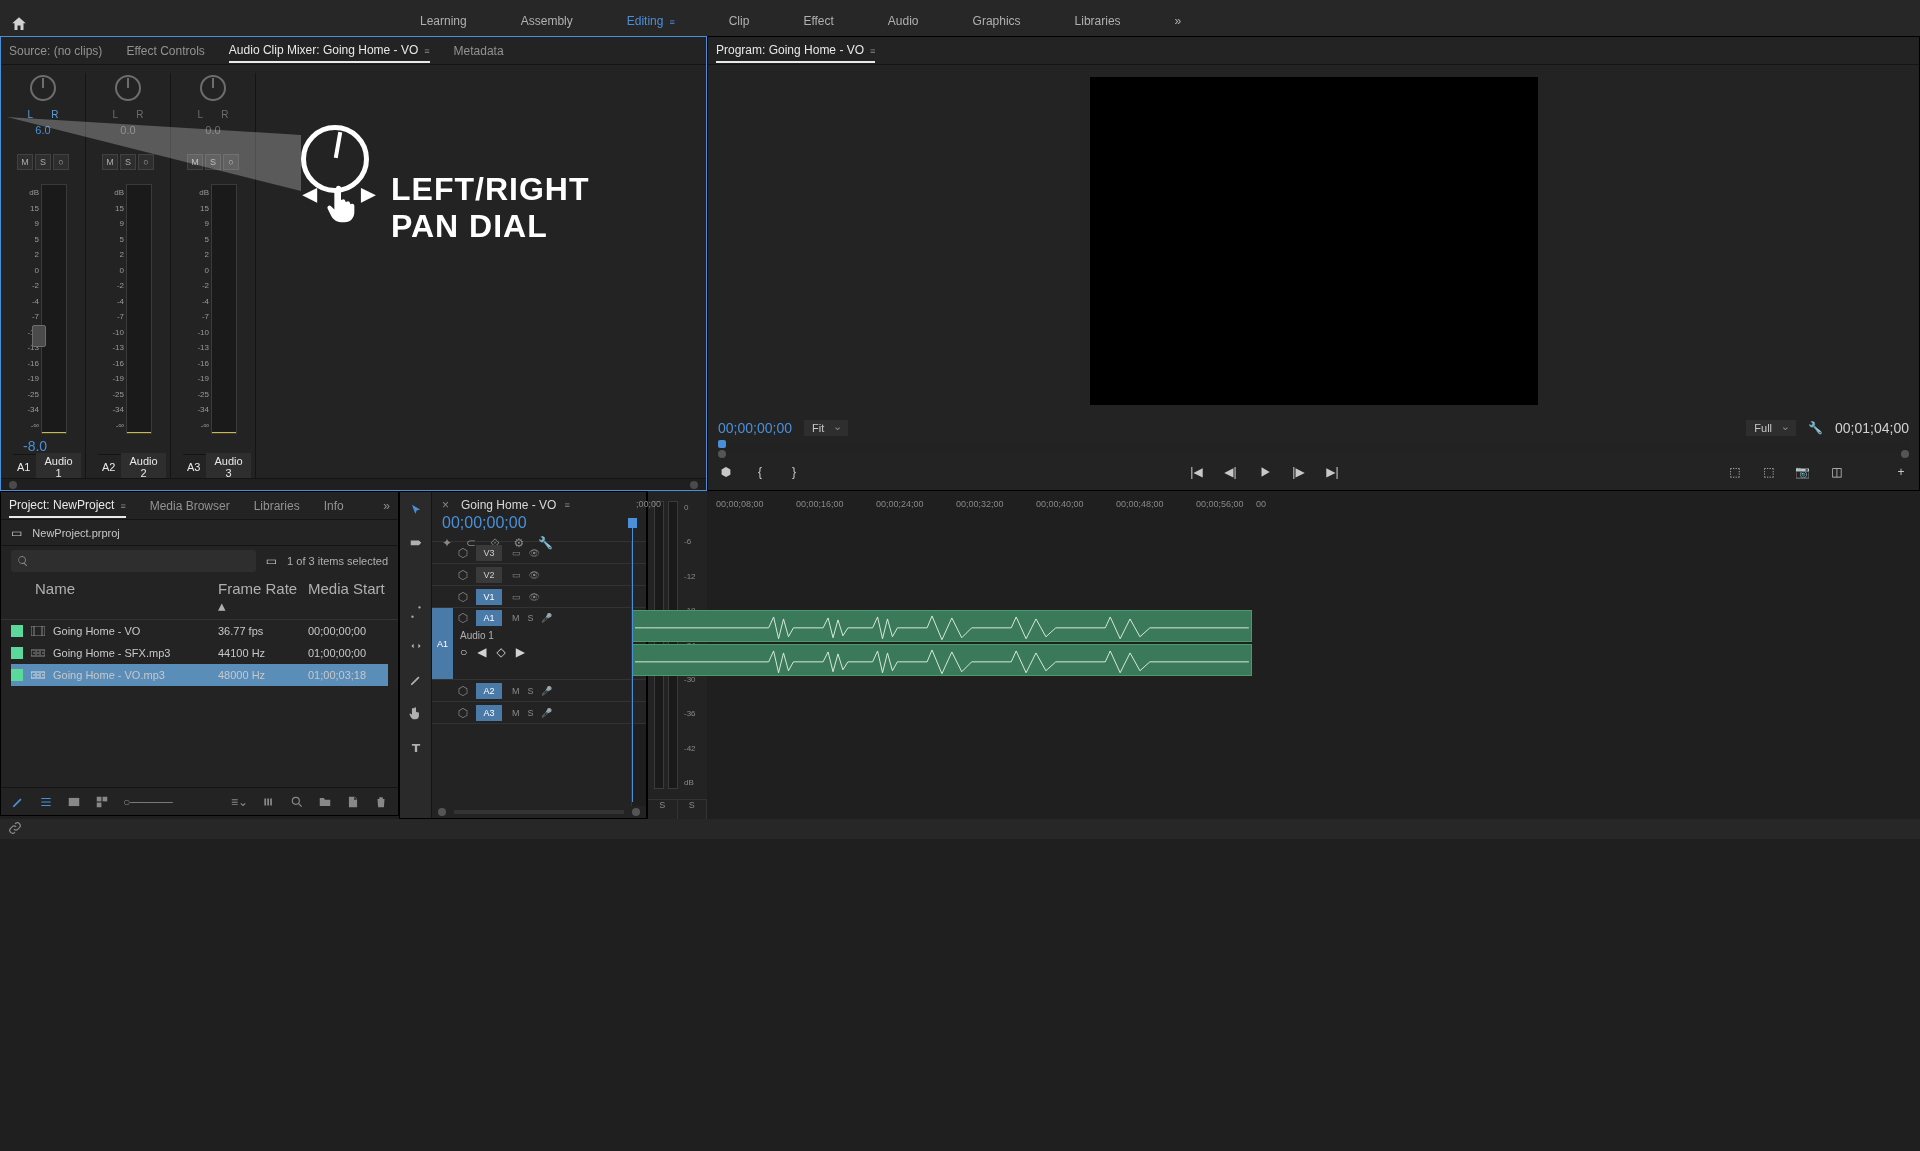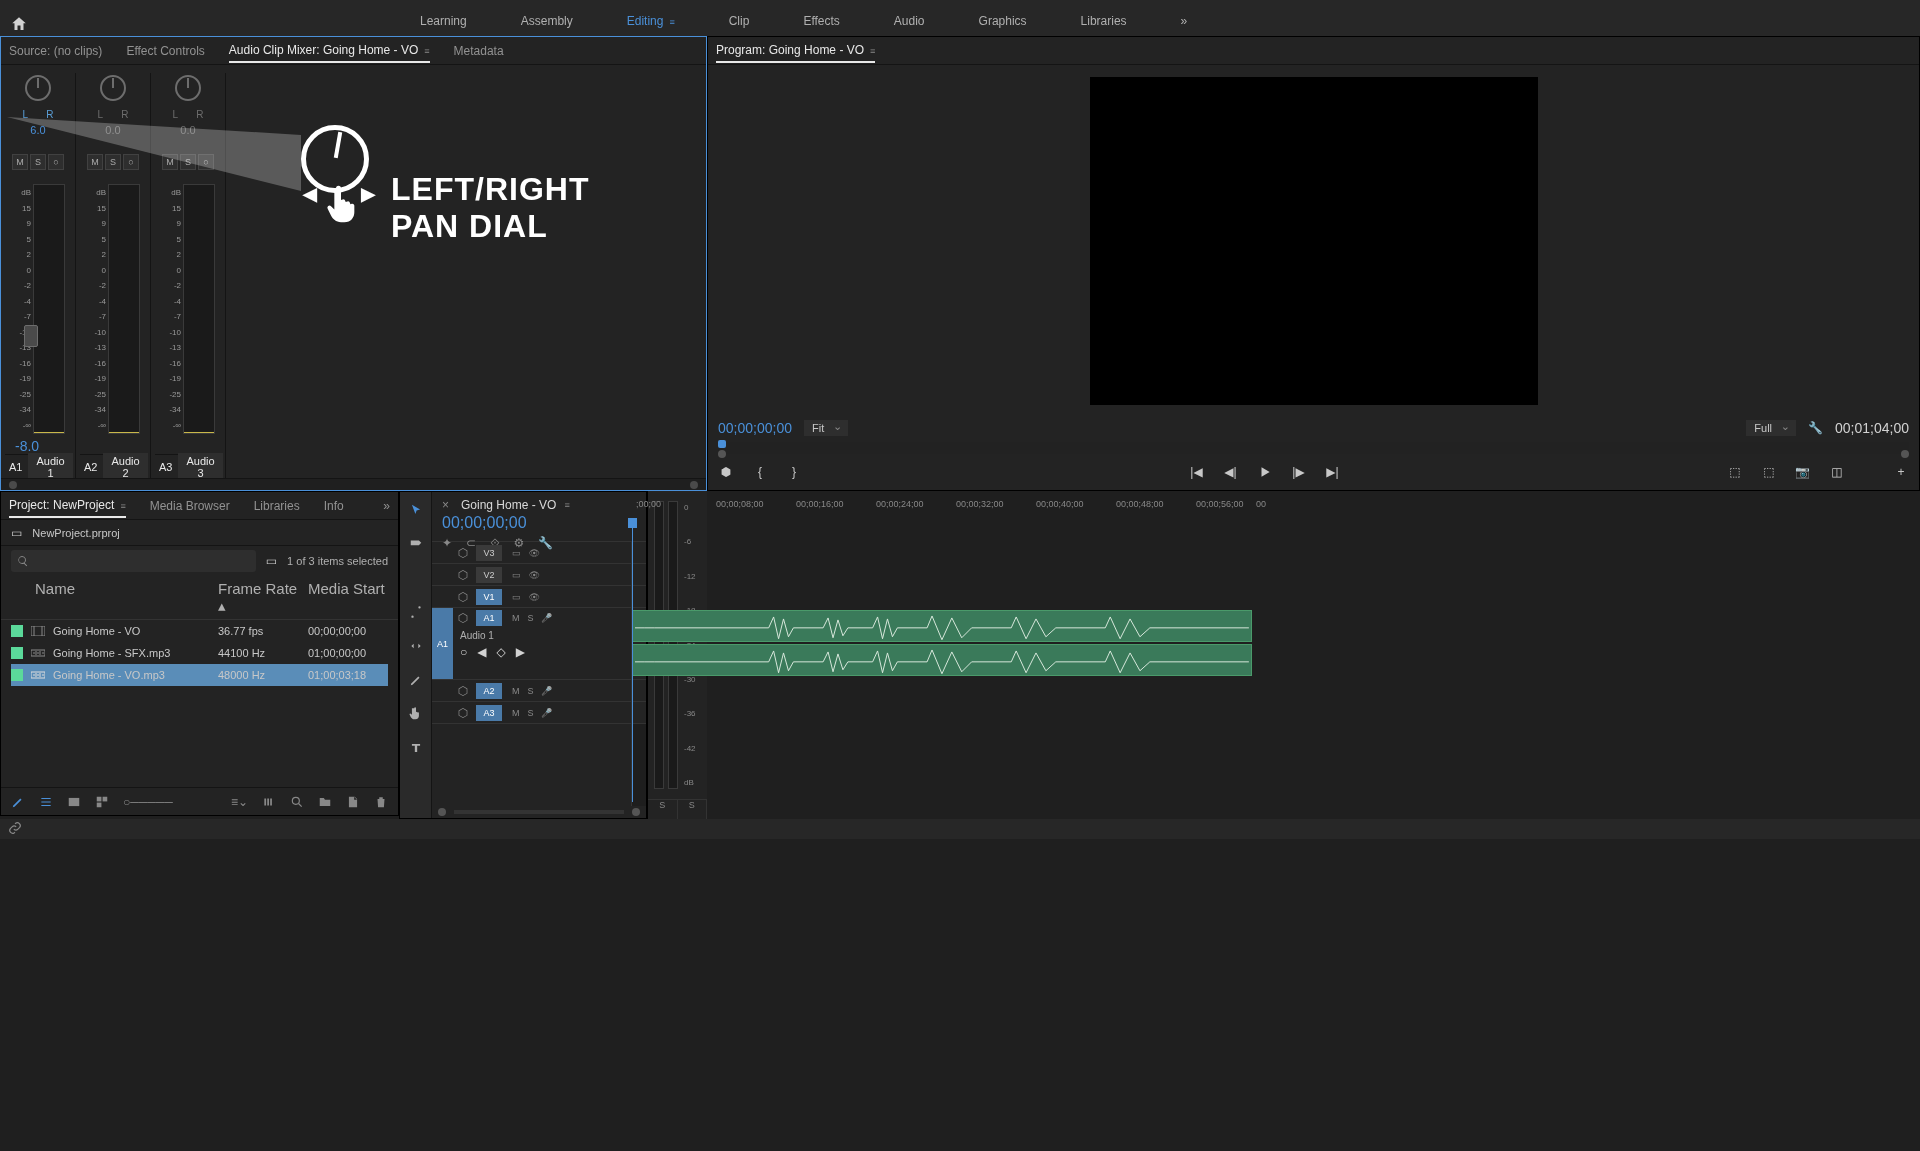--- a/index.html
+++ b/index.html
@@ -23,21 +23,21 @@
 .panel{background:#232323;border:1px solid #000}
 .panel.active{border:1px solid #4a90d9}
 .panel-tabs{height:28px;display:flex;align-items:center;border-bottom:1px solid #141414;padding:0 8px;gap:24px}
 .panel-tab{color:#929292;padding:4px 0;cursor:pointer;font-size:12px}
 .panel-tab.active{color:#e8e8e8;border-bottom:2px solid #e8e8e8}
 .panel-tab .menu-icon{margin-left:6px;color:#888;font-size:9px}
 
 
 .mixer-panel{height:455px;display:flex;flex-direction:column}
 .mixer-body{flex:1;display:flex;position:relative;padding-top:8px}
-.channel{width:75px;display:flex;flex-direction:column;align-items:center;border-right:1px solid #141414;padding:0 4px}
+.channel{width:85px;display:flex;flex-direction:column;align-items:center;border-right:1px solid #141414;padding:0 12px}
 .pan-dial{width:26px;height:26px;border:2px solid #6d6d6d;border-radius:50%;position:relative;margin:2px 0}
 .pan-dial::after{content:"";position:absolute;width:2px;height:10px;background:#6d6d6d;top:1px;left:50%;transform:translateX(-50%)}
 .lr-labels{font-size:10px;color:#5a9fd8;margin-top:6px}
 .lr-labels.dim{color:#6d6d6d}
 .lr-labels span.r{margin-left:18px}
 .pan-value{color:#4a90d9;font-size:11px;margin:4px 0}
 .pan-value.dim{color:#6d6d6d}
 .mso-row{display:flex;gap:2px;margin:14px 0}
 .mso-btn{width:16px;height:16px;background:#2e2e2e;border:1px solid #414141;color:#aaa;font-size:9px;display:flex;align-items:center;justify-content:center;cursor:pointer}
 .fader-area{flex:1;display:flex;width:100%;padding:0 6px}
@@ -168,21 +168,21 @@
     <div class="home-icon">
       <svg width="18" height="18" viewBox="0 0 24 24">
           <path d="M12 3l9 8h-3v9h-4v-6h-4v6H6v-9H3z"></path>
         </svg>
     </div>
     <div class="workspaces">
       <div class="workspace-tab">Learning</div>
       <div class="workspace-tab">Assembly</div>
       <div class="workspace-tab active"><span>Editing</span><span class="chev">≡</span></div>
       <div class="workspace-tab">Clip</div>
-      <div class="workspace-tab">Effects</div>
+      <div class="workspace-tab">Effect</div>
       <div class="workspace-tab">Audio</div>
       <div class="workspace-tab">Graphics</div>
       <div class="workspace-tab">Libraries</div>
       <div class="workspace-tab">»</div>
     </div>
   </div>
 
   <div class="main">
 
     <div class="left-col">

